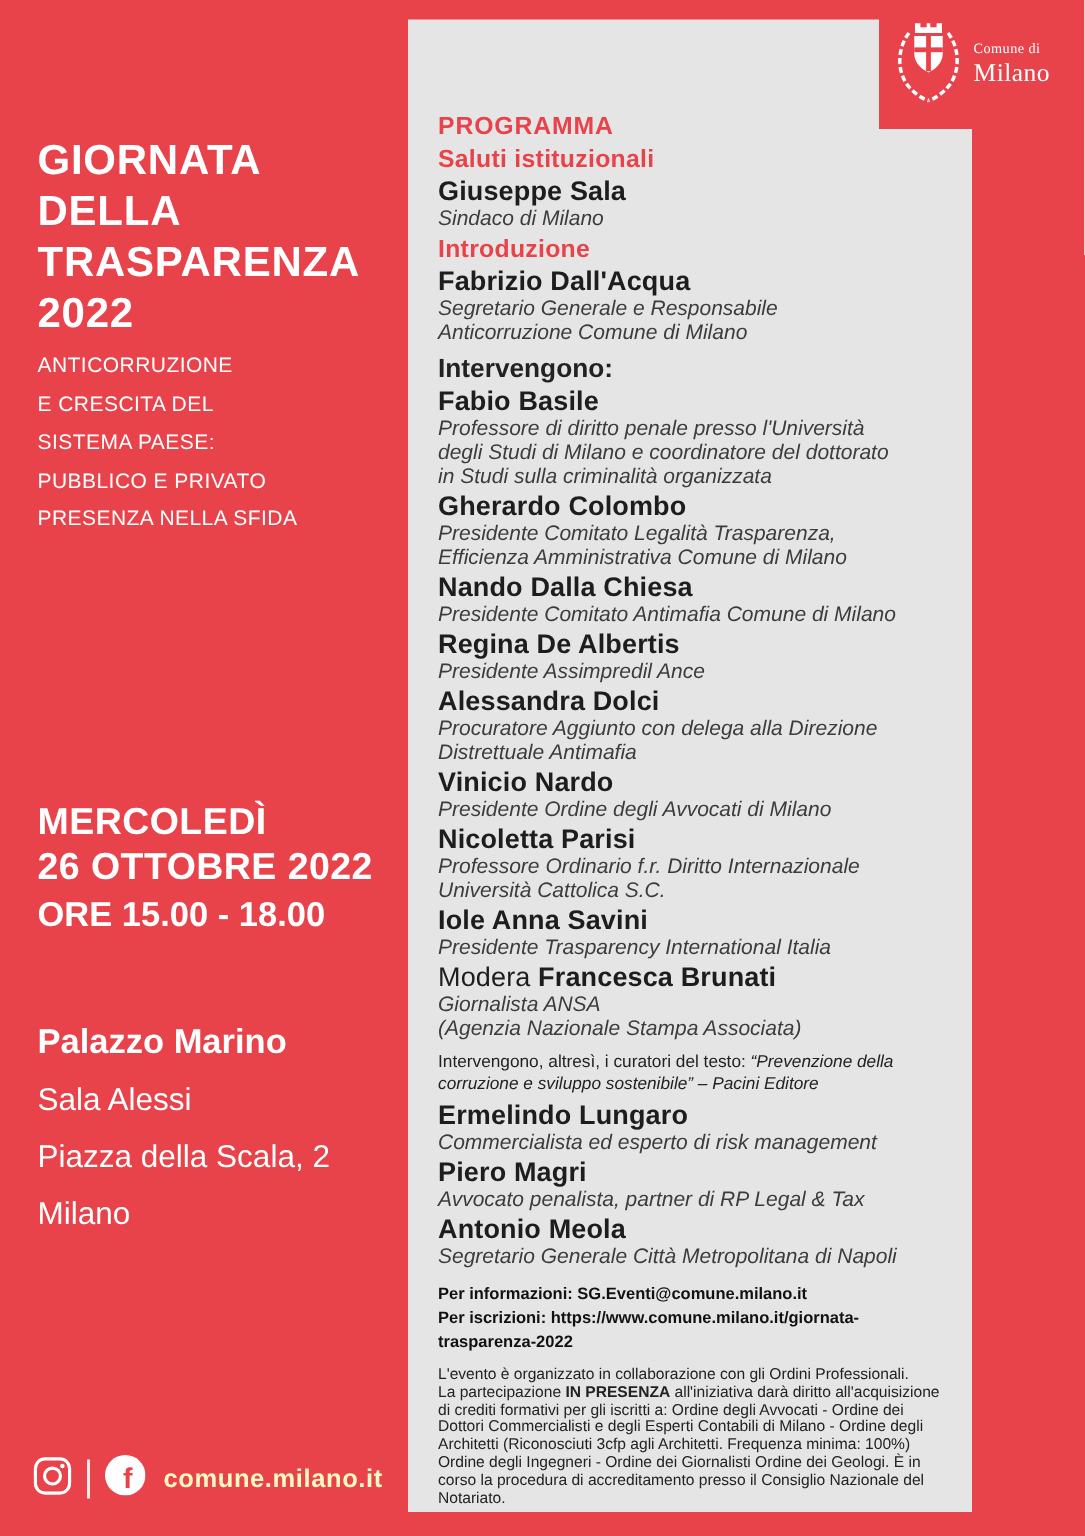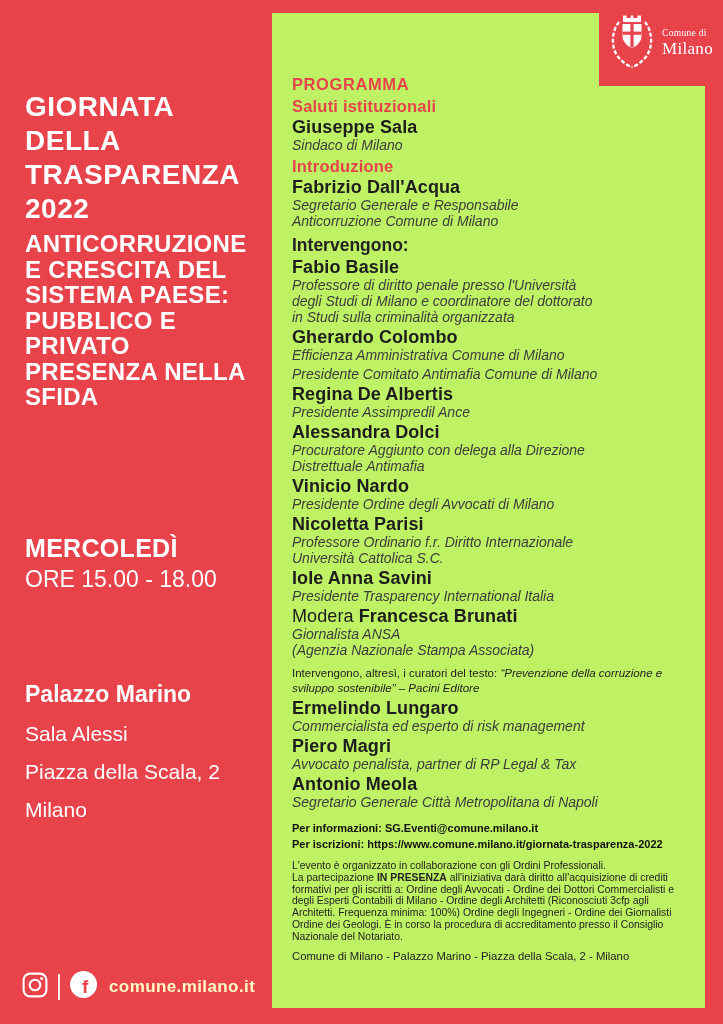--- a/index.html
+++ b/index.html
@@ -11,51 +11,51 @@
   html,body{background:#fff;}
   body{font-family:"Liberation Sans", sans-serif;}
   .poster{
     position:relative;width:723px;height:1024px;background:var(--red);
     overflow:hidden;
   }
 
   
   .sidebar{position:absolute;left:0;top:0;width:268px;height:100%;color:#fff;}
   .event-title{position:absolute;left:25px;top:90px;font-size:28px;line-height:34px;font-weight:800;letter-spacing:.5px;}
-  .event-subtitle{position:absolute;left:25px;top:231px;font-size:24px;line-height:25.5px;font-weight:700;letter-spacing:.3px;}
+  .event-subtitle{position:absolute;left:25px;top:231px;font-size:14px;line-height:25.5px;font-weight:400;letter-spacing:.3px;}
   .date-block{position:absolute;left:25px;top:533px;}
   .date-lines div{font-size:25px;line-height:30px;font-weight:800;letter-spacing:.3px;}
-  .time-line{font-size:23px;line-height:30px;font-weight:400;margin-top:1px;}
+  .time-line{font-size:23px;line-height:30px;font-weight:700;margin-top:1px;}
   .venue-block{position:absolute;left:25px;top:680px;}
   .venue-name{font-size:23px;line-height:29px;font-weight:800;}
   .venue-lines div{font-size:21px;line-height:27px;font-weight:400;margin-top:11px;}
   .sidebar-footer{position:absolute;left:22px;bottom:22px;display:flex;align-items:center;}
   .icon-sep{width:2px;height:26px;background:rgba(255,255,255,.9);margin:0 10px;}
   .website{font-size:17px;font-weight:700;letter-spacing:.4px;margin-left:12px;color:#fef9c3;}
 
   
-  .panel{position:absolute;left:272px;top:13px;width:433px;height:995px;background:#bef264;overflow:hidden;}
+  .panel{position:absolute;left:272px;top:13px;width:376px;height:995px;background:#e5e5e5;overflow:hidden;}
   .program{padding:62px 20px 0 20px;color:var(--ink);}
   .red-head{color:var(--red);font-weight:800;font-size:16.5px;line-height:18px;margin-top:4px;letter-spacing:.2px;}
   .programma{margin-top:0;letter-spacing:.6px;}
   .black-head{font-weight:800;font-size:17.5px;line-height:19px;margin-top:7px;color:#222;}
   .entry{margin-top:3px;}
   .entry .name{font-weight:800;font-size:18px;line-height:19px;color:var(--ink);letter-spacing:.1px;}
   .entry .name .prefix{font-weight:500;}
   .entry .role div{font-style:italic;font-size:14px;line-height:16px;color:var(--role);}
   .note{margin-top:8px;font-size:11.5px;line-height:15px;color:#222;}
   .note i{font-style:italic;}
   .contact{margin-top:10px;}
   .contact div{font-weight:800;font-size:11px;line-height:16px;color:#111;}
   .legal{margin-top:8px;font-size:10.4px;line-height:11.8px;color:#222;}
   .legal b{font-weight:800;}
   .addr-line{margin-top:7px;font-size:11.3px;color:#222;}
 
   
-  .logo-block{position:absolute;right:0;top:0;width:124px;height:86px;background:var(--red);
+  .logo-block{position:absolute;right:13px;top:0;width:124px;height:86px;background:var(--red);
     display:flex;align-items:center;justify-content:center;gap:7px;z-index:2;}
   .logo-text{color:#fff;font-family:"Liberation Serif", serif;line-height:1;}
   .logo-text .small{display:block;font-size:9.5px;letter-spacing:.3px;}
   .logo-text .big{display:block;font-size:17px;margin-top:2px;letter-spacing:.3px;}
 </style>
 </head>
 <body>
 
 <div class="poster">
 
@@ -70,20 +70,21 @@
         <div>ANTICORRUZIONE</div>
         <div>E CRESCITA DEL</div>
         <div>SISTEMA PAESE:</div>
         <div>PUBBLICO E PRIVATO</div>
         <div>PRESENZA NELLA SFIDA</div>
       </h2>
 
     <div class="date-block">
       <div class="date-lines">
           <div>MERCOLEDÌ</div>
+          <div>26 OTTOBRE 2022</div>
         </div>
       <div class="time-line">ORE 15.00 - 18.00</div>
     </div>
 
     <div class="venue-block">
       <div class="venue-name">Palazzo Marino</div>
       <div class="venue-lines">
           <div>Sala Alessi</div>
           <div>Piazza della Scala, 2</div>
           <div>Milano</div>
@@ -133,24 +134,26 @@
             <div class="name"><span>Fabio Basile</span></div>
             <div class="role">
               <div>Professore di diritto penale presso l'Università</div>
               <div>degli Studi di Milano e coordinatore del dottorato</div>
               <div>in Studi sulla criminalità organizzata</div>
             </div>
           </div>
           <div class="entry">
             <div class="name"><span>Gherardo Colombo</span></div>
             <div class="role">
+              <div>Presidente Comitato Legalità Trasparenza,</div>
               <div>Efficienza Amministrativa Comune di Milano</div>
             </div>
           </div>
           <div class="entry">
+            <div class="name"><span>Nando Dalla Chiesa</span></div>
             <div class="role">
               <div>Presidente Comitato Antimafia Comune di Milano</div>
             </div>
           </div>
           <div class="entry">
             <div class="name"><span>Regina De Albertis</span></div>
             <div class="role">
               <div>Presidente Assimpredil Ance</div>
             </div>
           </div>

